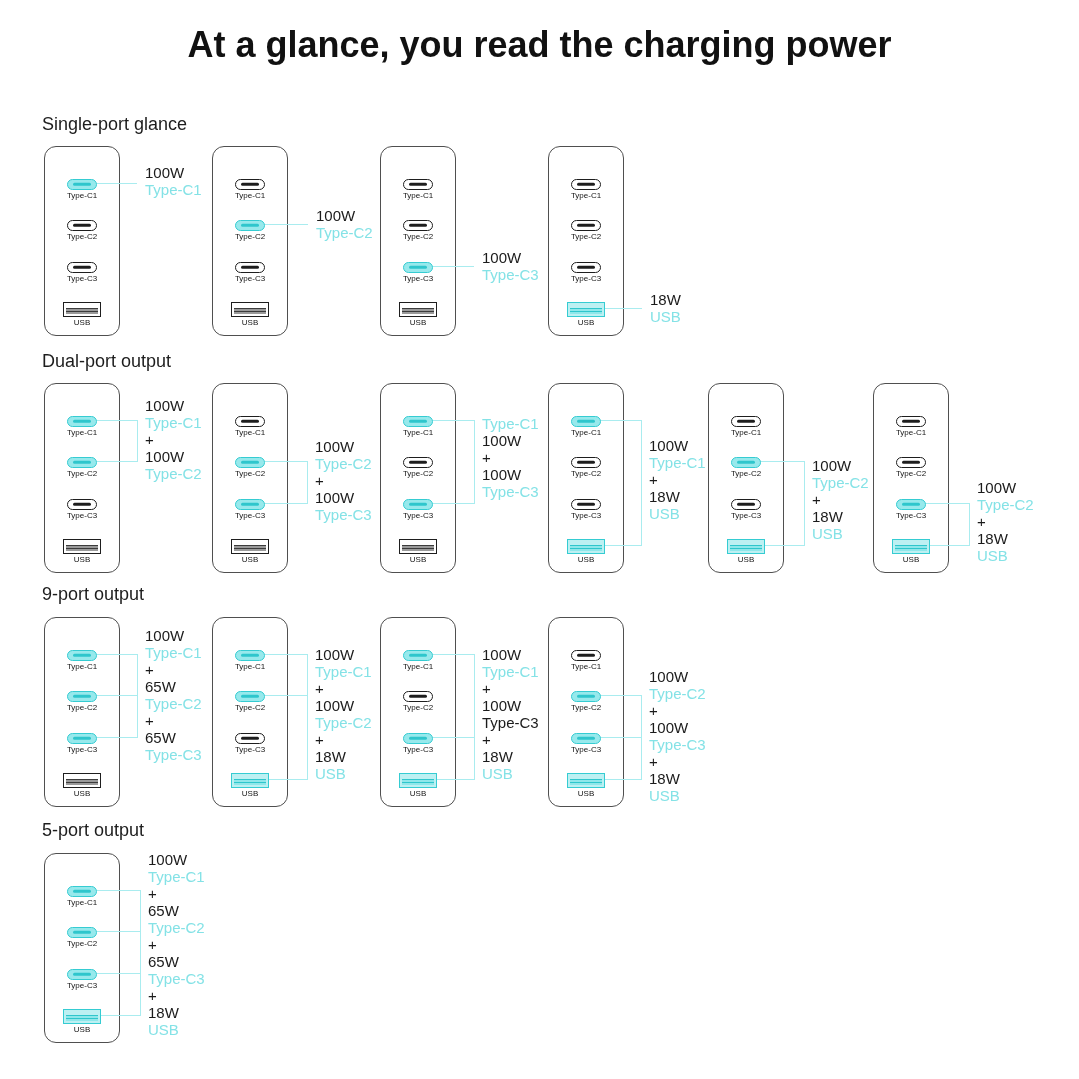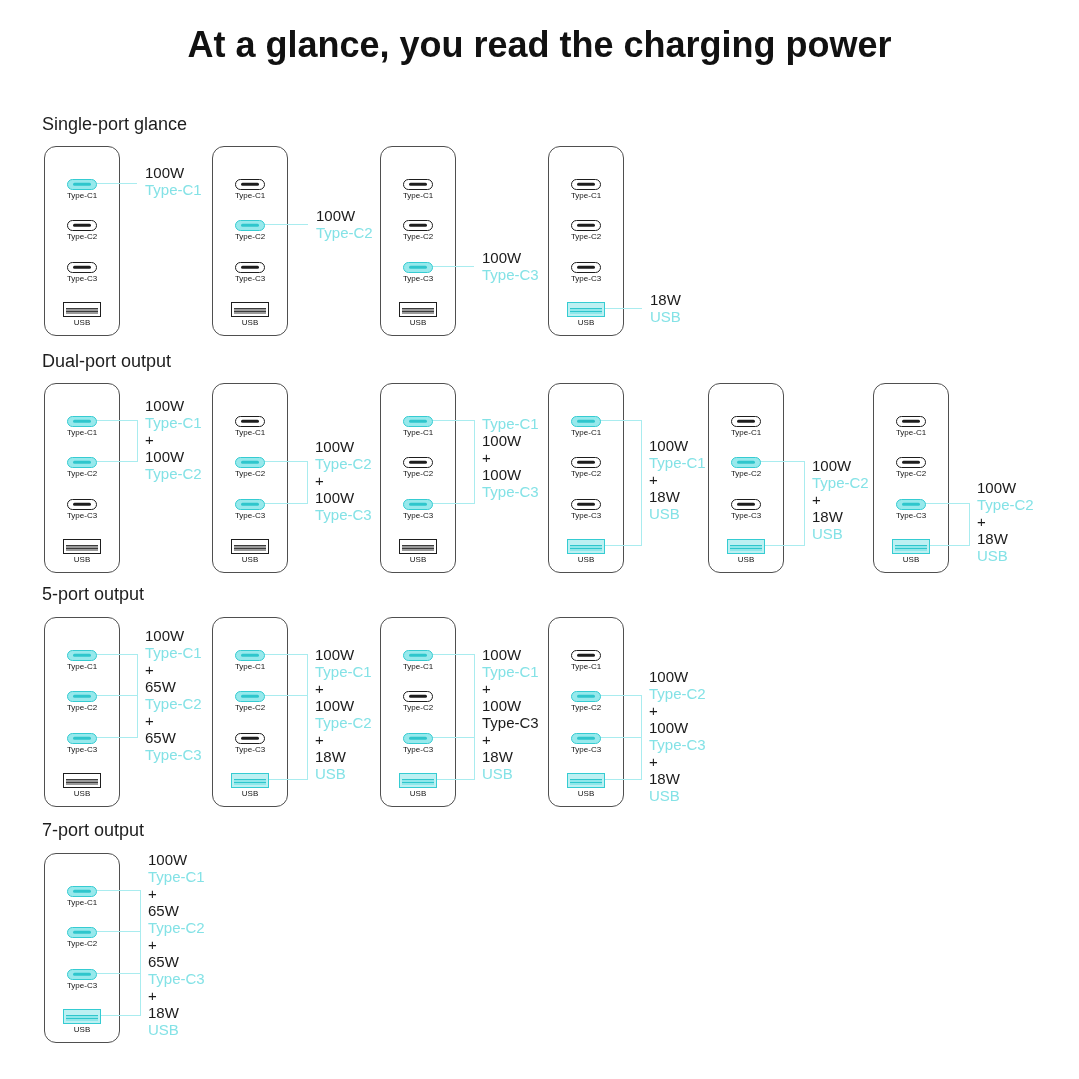--- a/index.html
+++ b/index.html
@@ -312,21 +312,21 @@
       <div class="h-line" style="left: 926px; top: 503px; width: 43px;"></div>
       <div class="h-line" style="left: 930px; top: 545px; width: 39px;"></div>
       <div class="v-line" style="left: 969px; top: 503px; height: 43.4px;"></div>
       <div class="power-label" style="left: 977px; top: 479px;">
         <div class="pl-line ink">100W</div>
         <div class="pl-line accent">Type-C2</div>
         <div class="pl-line ink">+</div>
         <div class="pl-line ink">18W</div>
         <div class="pl-line accent">USB</div>
       </div>
-      <div class="section-heading" style="left: 42px; top: 584px;">5-port output</div>
+      <div class="section-heading" style="left: 42px; top: 584px;">9-port output</div>
       <div class="charger" style="left: 44px; top: 617px; width: 76px; height: 190px;">
         <div class="port-pill on" style="top: 31.5px;">
           <div class="slot"></div>
         </div>
         <div class="port-name" style="top: 44px;">Type-C1</div>
         <div class="port-pill on" style="top: 72.5px;">
           <div class="slot"></div>
         </div>
         <div class="port-name" style="top: 85px;">Type-C2</div>
         <div class="port-pill on" style="top: 114.5px;">
@@ -441,21 +441,21 @@
       <div class="power-label" style="left: 649px; top: 668px;">
         <div class="pl-line ink">100W</div>
         <div class="pl-line accent">Type-C2</div>
         <div class="pl-line ink">+</div>
         <div class="pl-line ink">100W</div>
         <div class="pl-line accent">Type-C3</div>
         <div class="pl-line ink">+</div>
         <div class="pl-line ink">18W</div>
         <div class="pl-line accent">USB</div>
       </div>
-      <div class="section-heading" style="left: 42px; top: 820px;">7-port output</div>
+      <div class="section-heading" style="left: 42px; top: 820px;">5-port output</div>
       <div class="charger" style="left: 44px; top: 853px; width: 76px; height: 190px;">
         <div class="port-pill on" style="top: 31.5px;">
           <div class="slot"></div>
         </div>
         <div class="port-name" style="top: 44px;">Type-C1</div>
         <div class="port-pill on" style="top: 72.5px;">
           <div class="slot"></div>
         </div>
         <div class="port-name" style="top: 85px;">Type-C2</div>
         <div class="port-pill on" style="top: 114.5px;">

